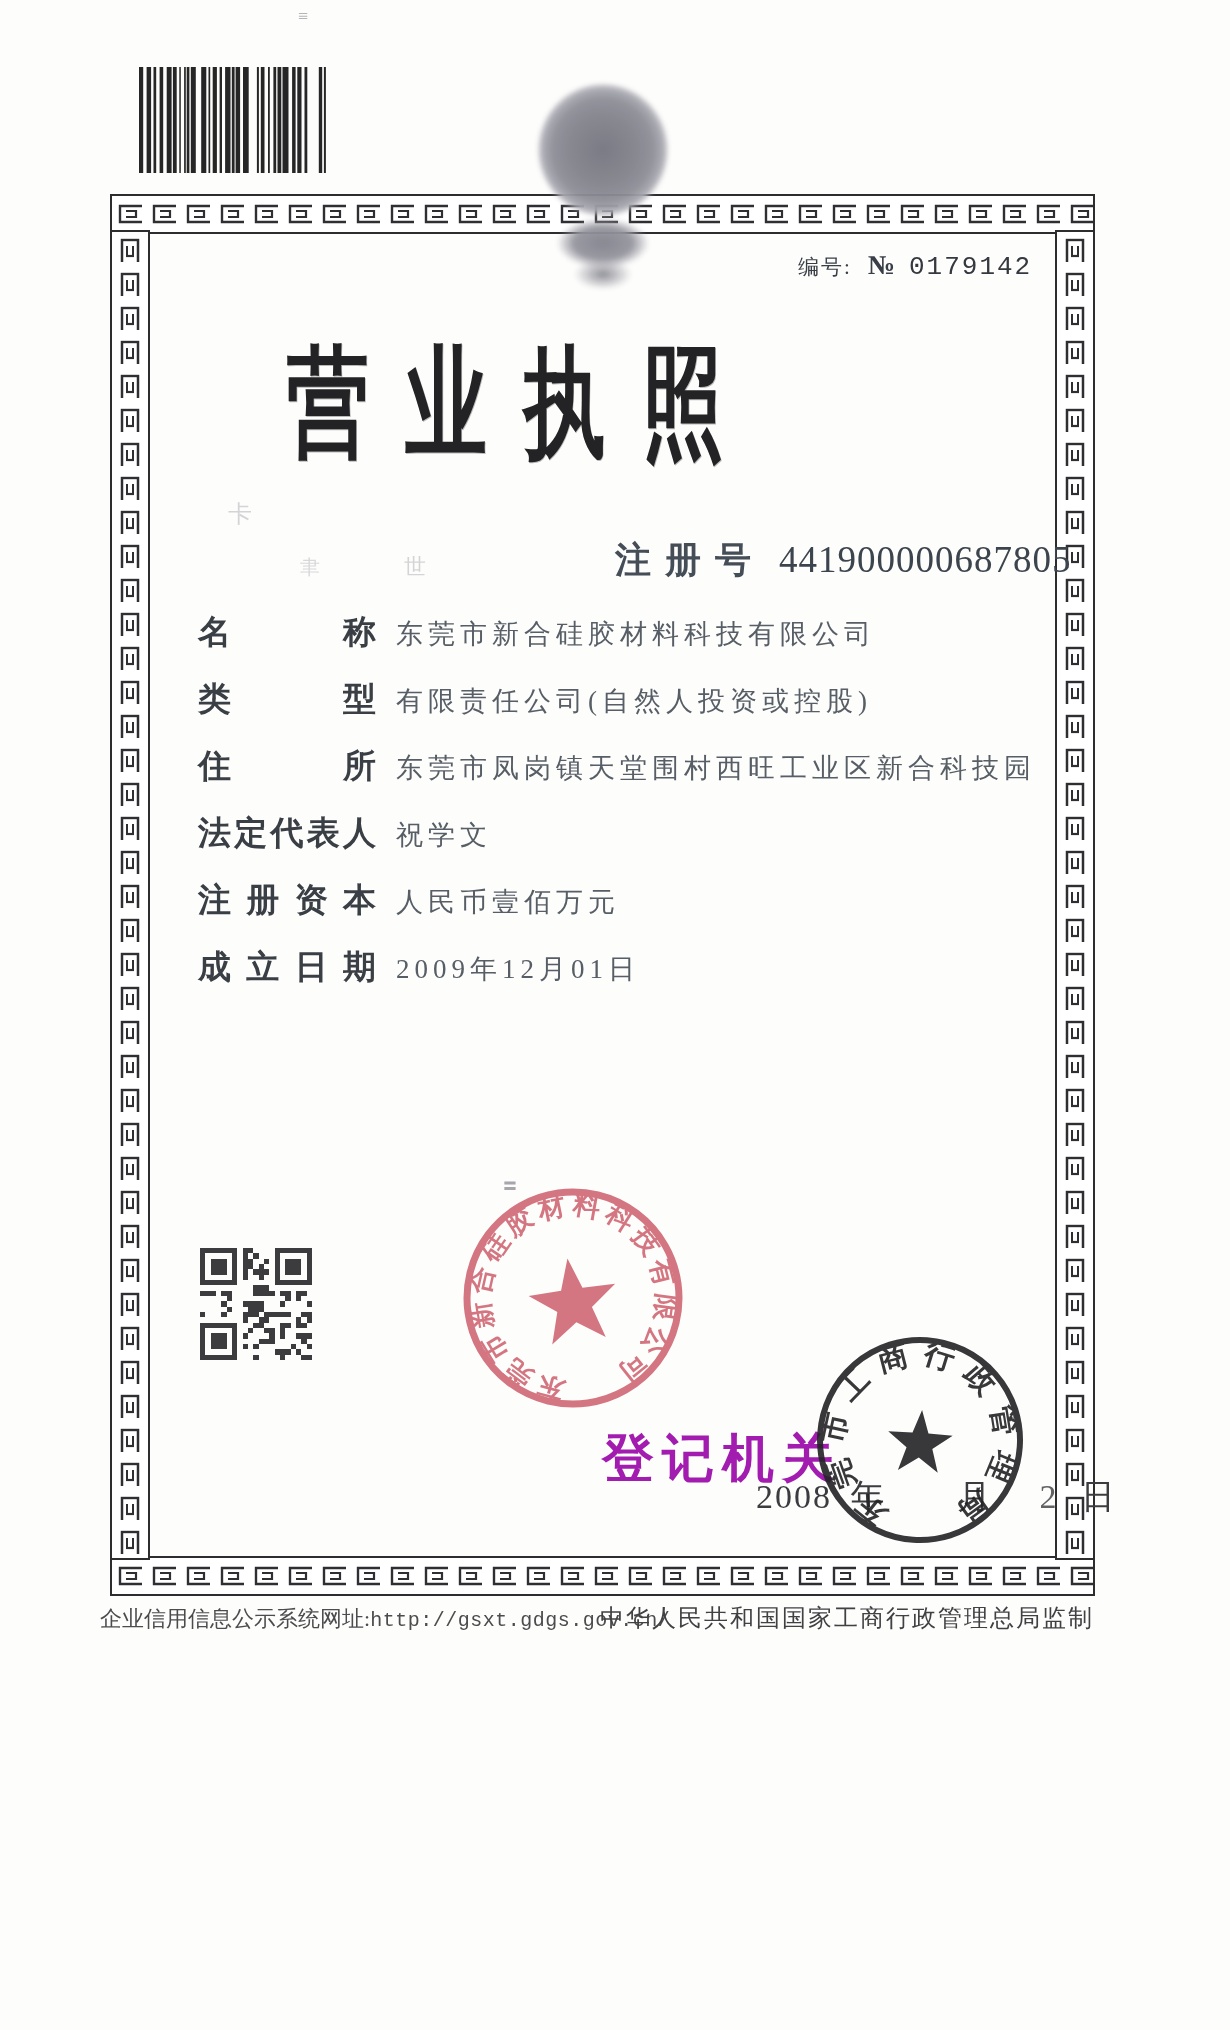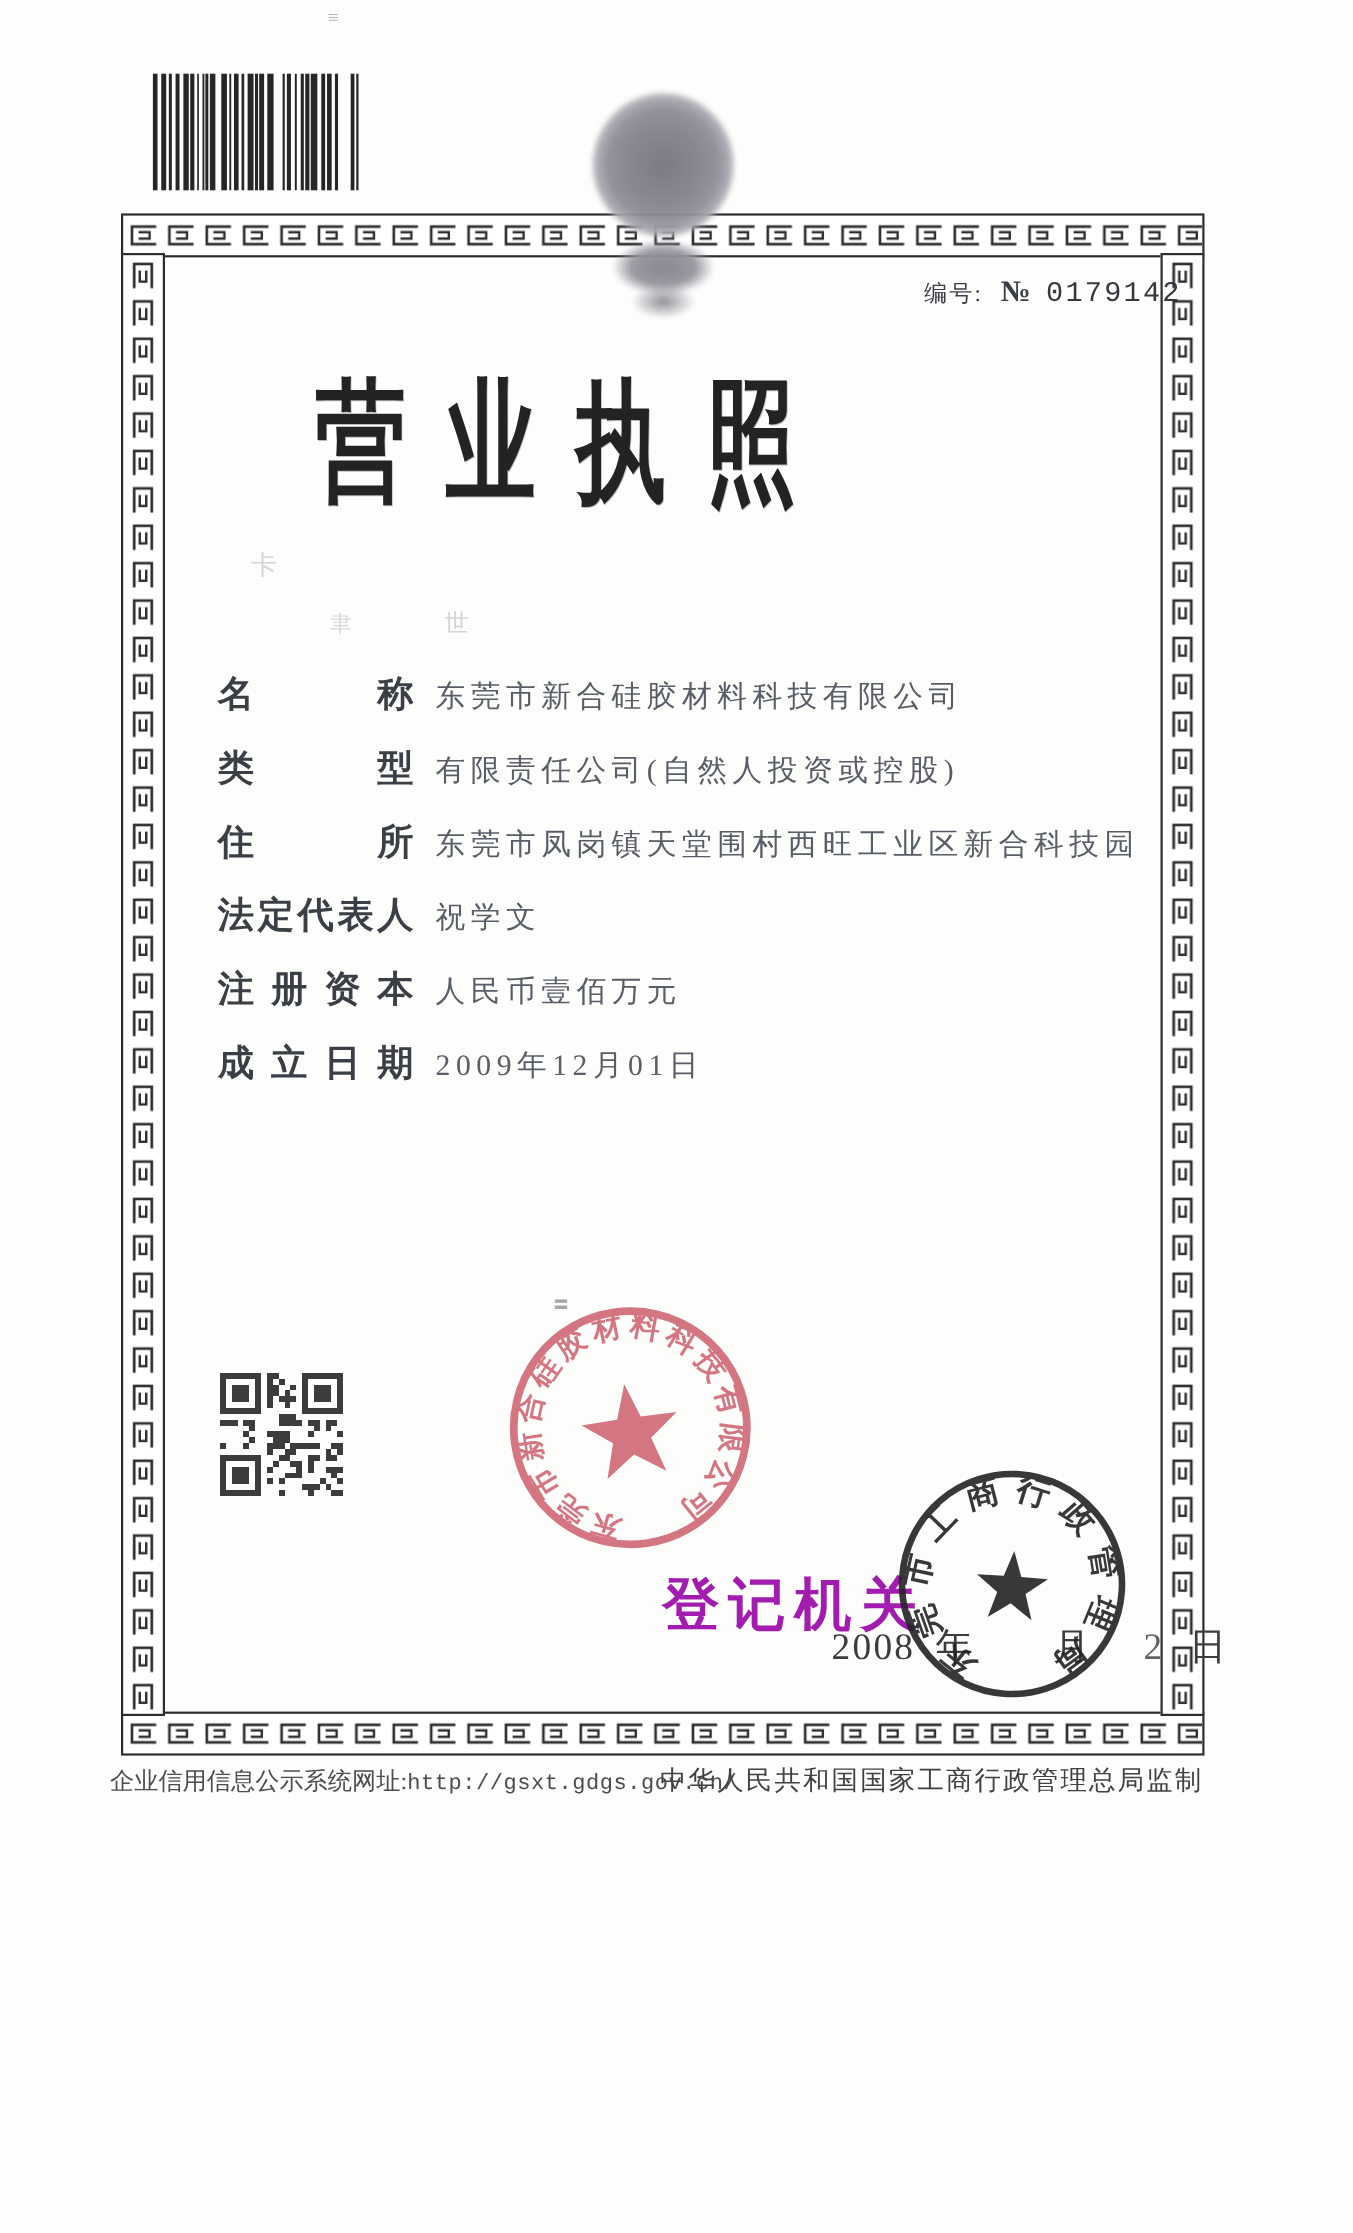--- a/index.html
+++ b/index.html
@@ -25,21 +25,21 @@
   
   .barcode{position:absolute;left:137px;top:64px;width:192px;height:112px;z-index:2;filter:blur(.4px);opacity:.92;}
   .emblem{position:absolute;left:508px;top:70px;width:190px;height:222px;z-index:2;filter:blur(2px);opacity:.95;
     background:
       radial-gradient(ellipse 46% 40% at 50% 36%, #75757f 0%, #83838d 40%, #8f8f98 58%, #adadb5 70%, rgba(173,173,181,0) 76%),
       radial-gradient(ellipse 26% 20% at 50% 34%, #62626d 0%, rgba(98,98,109,.55) 55%, rgba(0,0,0,0) 75%),
       radial-gradient(ellipse 34% 16% at 50% 78%, #83838d 0%, #95959e 45%, rgba(149,149,158,0) 72%),
       radial-gradient(ellipse 22% 10% at 50% 92%, #8a8a93 0%, rgba(138,138,147,0) 70%);}
 
   
-  .serial{position:absolute;left:840px;top:250px;z-index:2;color:#3a3f47;white-space:nowrap;}
+  .serial{position:absolute;left:798px;top:250px;z-index:2;color:#3a3f47;white-space:nowrap;}
   .s-label{font-size:21px;letter-spacing:2px;}
   .s-no{font-weight:700;font-size:27px;margin:0 10px 0 12px;}
   .s-digits{font-family:"Liberation Mono",monospace;font-size:26px;letter-spacing:2px;color:#34383f;}
 
   
   .title{position:absolute;left:287px;top:338px;z-index:2;font-family:"Liberation Sans",sans-serif;
     font-weight:800;font-size:120px;line-height:1.08;letter-spacing:54px;color:#232326;white-space:nowrap;
     transform:scaleX(.68);transform-origin:0 0;text-shadow:1px 1px 0 rgba(60,60,60,.35);}
 
   
@@ -170,20 +170,24 @@
   </div>
 
   <div class="serial">
     <span class="s-label">编号:</span>
     <span class="s-no">№</span>
     <span class="s-digits">0179142</span>
   </div>
 
   <h1 class="title">营业执照</h1>
 
+  <div class="regline">
+    <span class="reg-label">注册号</span>
+    <span class="reg-num">441900000687805</span>
+  </div>
 
   <div class="fields" id="fields">
       <div class="frow">
       <div class="f-label">名称</div>
       <div class="f-value">东莞市新合硅胶材料科技有限公司</div>
     </div>
       <div class="frow">
       <div class="f-label">类型</div>
       <div class="f-value">有限责任公司(自然人投资或控股)</div>
     </div>

